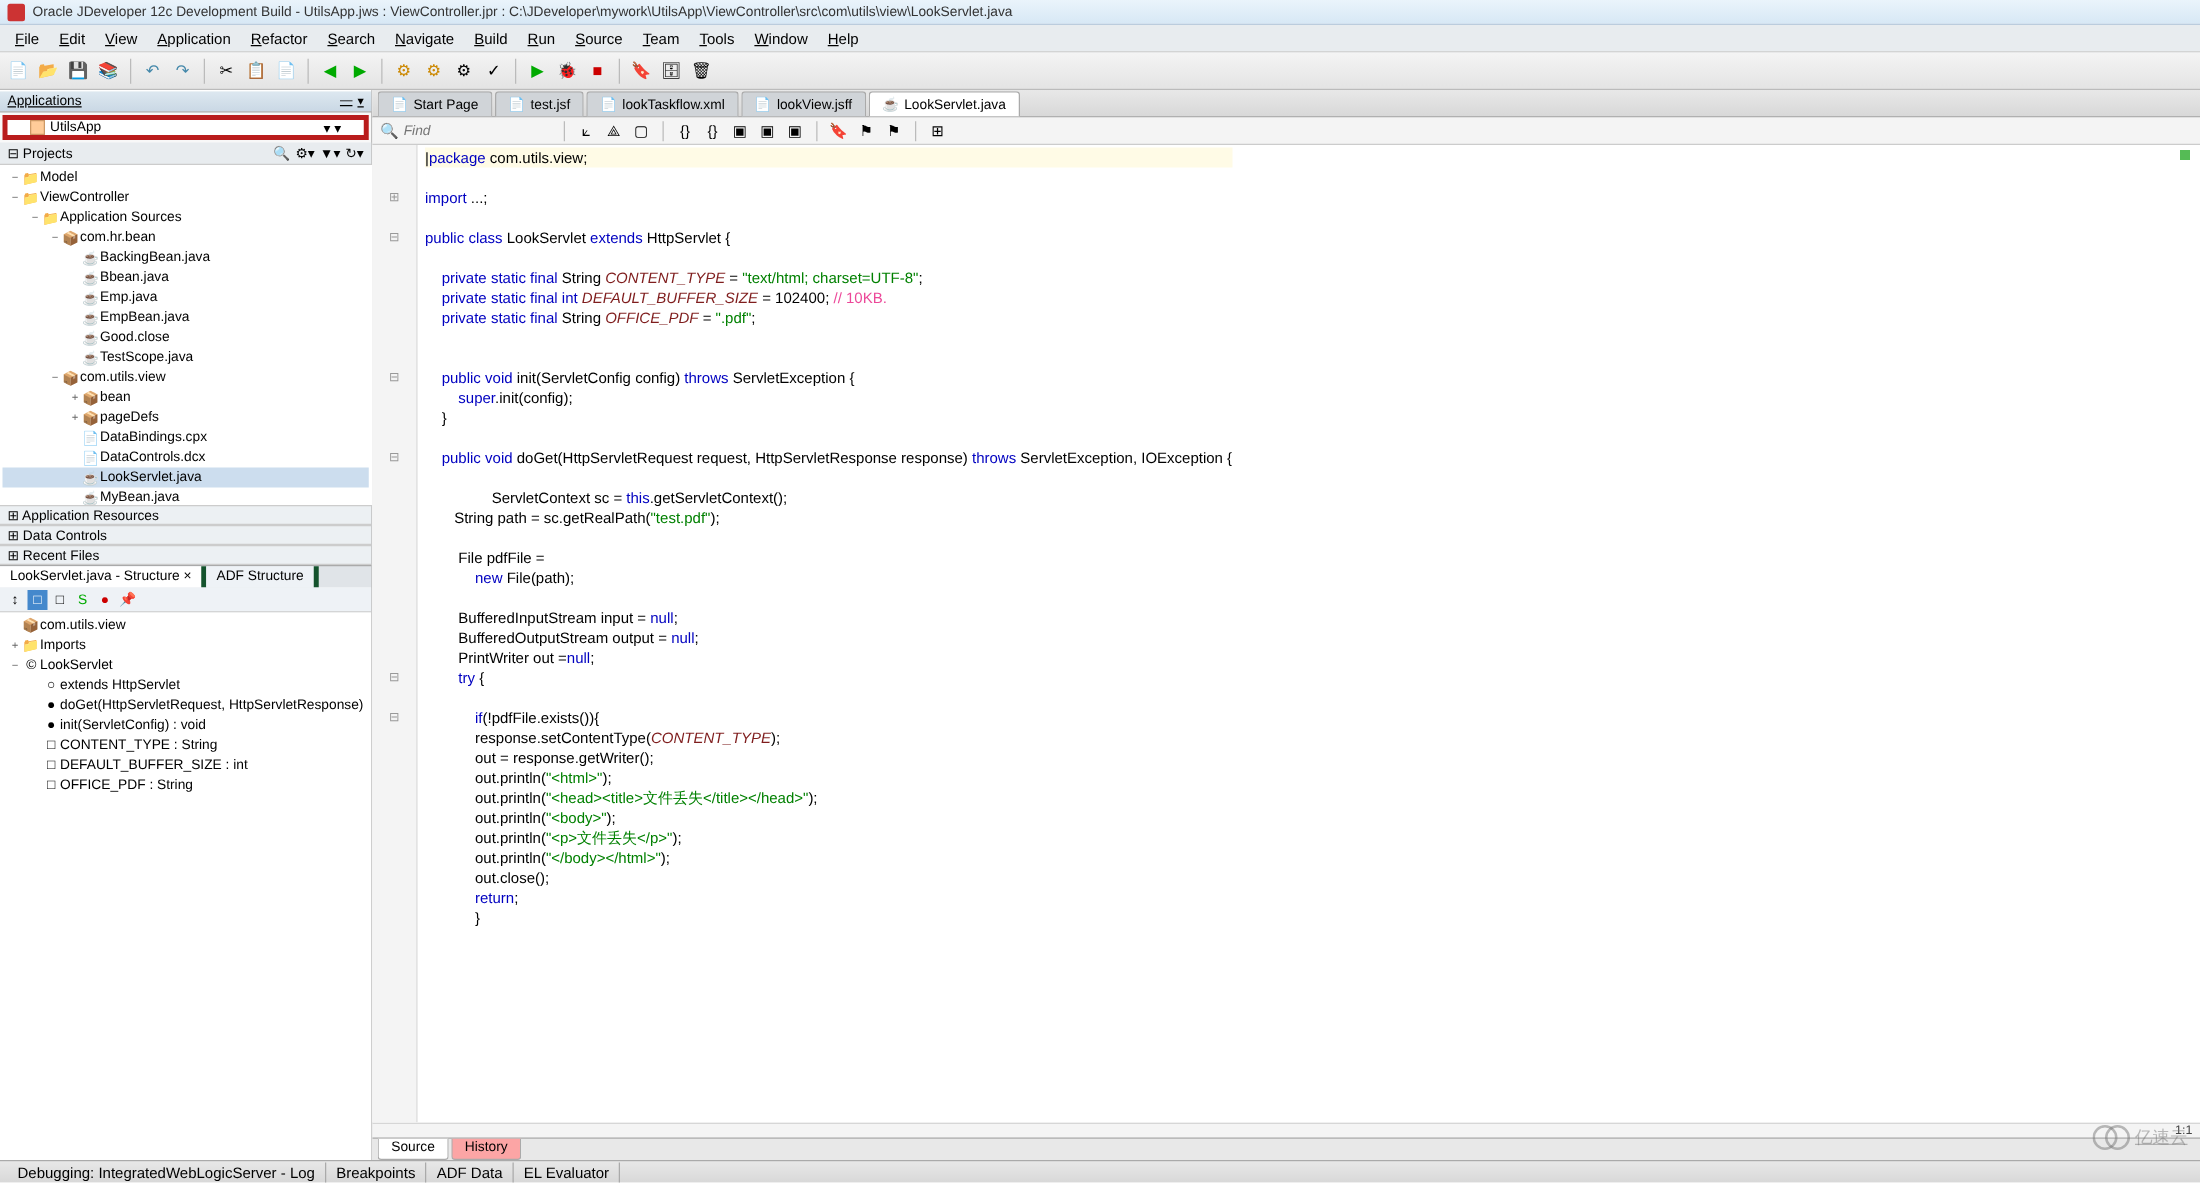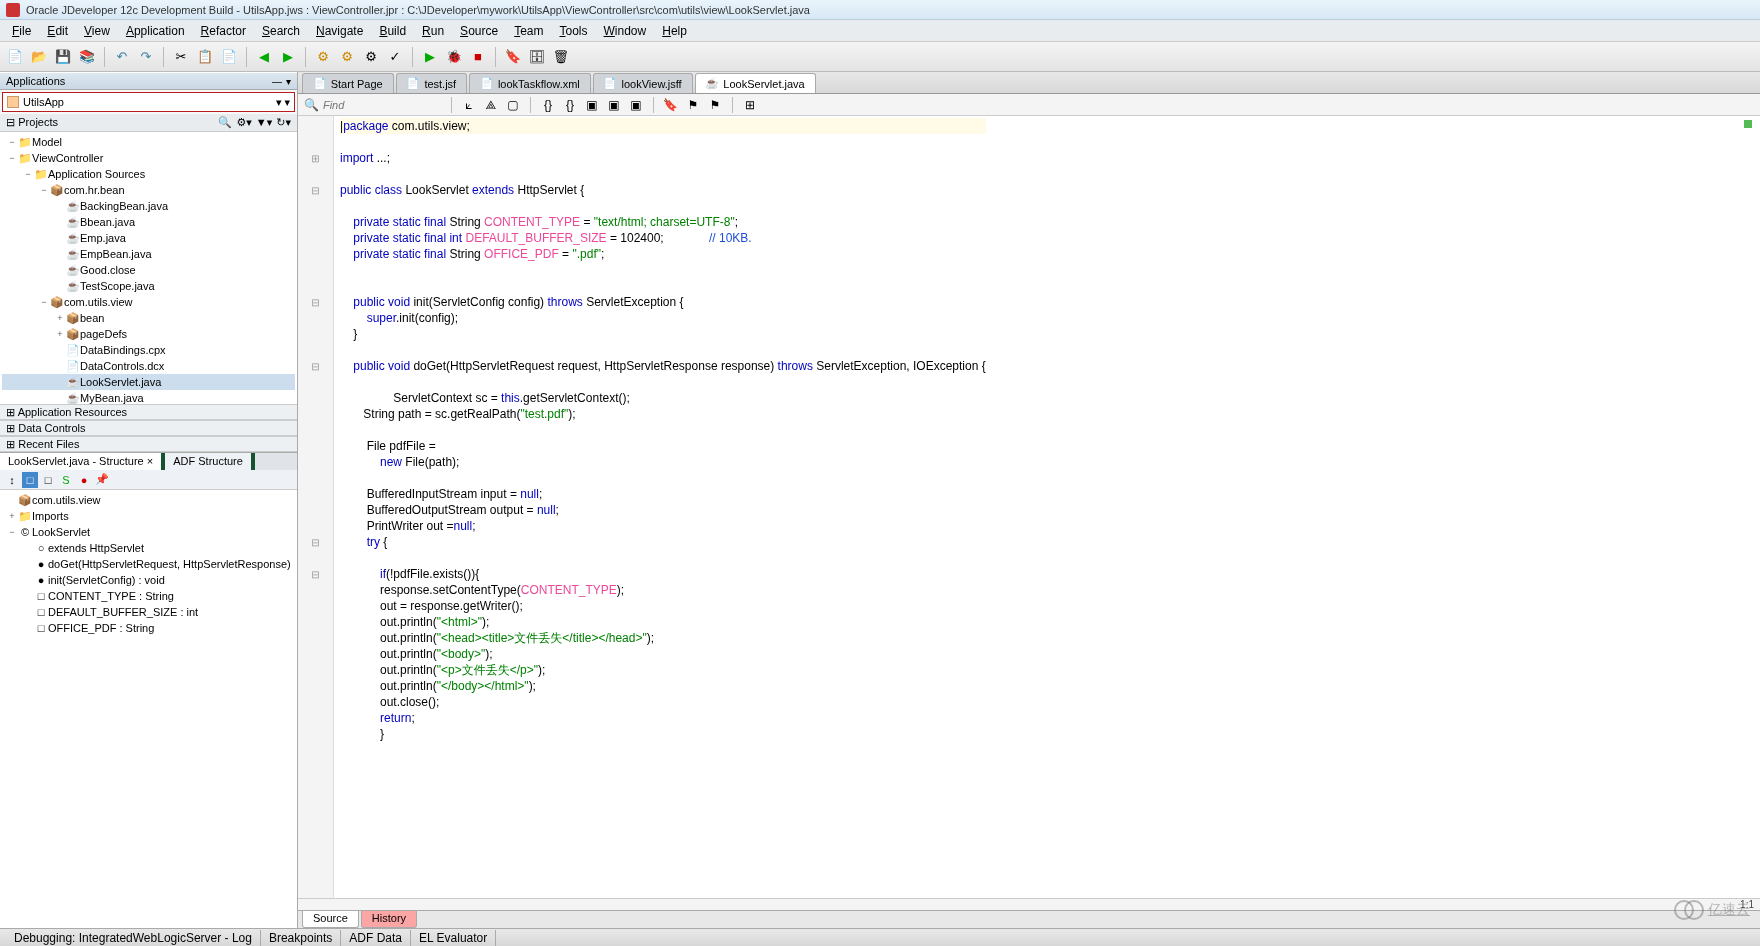--- a/index.html
+++ b/index.html
@@ -7,23 +7,23 @@
 .titlebar { height: 20px; background: linear-gradient(#eaf4fb, #d7e8f5); display: flex; align-items: center; padding: 0 6px; font-size: 11px; color: #333; border-bottom: 1px solid #bcd; }
 .titlebar .oracle-icon { width: 14px; height: 14px; background: #c33; border-radius: 2px; margin-right: 6px; }
 .menubar { height: 22px; background: #e8ecef; display: flex; align-items: center; padding: 0 4px; border-bottom: 1px solid #ccc; }
 .menubar span { padding: 2px 8px; cursor: pointer; font-size: 12px; }
 .menubar span u { text-decoration: underline; }
 .toolbar { height: 30px; background: linear-gradient(#f4f4f4,#e4e4e4); display: flex; align-items: center; padding: 0 4px; border-bottom: 1px solid #bbb; gap: 2px; }
 .toolbar .tb-btn { width: 22px; height: 22px; display: flex; align-items: center; justify-content: center; cursor: pointer; border-radius: 2px; font-size: 13px; }
 .toolbar .sep { width: 1px; height: 20px; background: #bbb; margin: 0 4px; }
 .workspace { display: flex; height: calc(100% - 90px); }
 .left-panel { width: 298px; display: flex; flex-direction: column; background: #f8f8f8; border-right: 1px solid #aaa; }
-.panel-hdr { height: 18px; background: linear-gradient(#dde8f0,#cad8e5); display: flex; align-items: center; padding: 0 6px; font-size: 11px; border-bottom: 1px solid #aaa; border-top: 1px solid #fff; justify-content: space-between; }
+.panel-hdr { height: 18px; background: linear-gradient(#dde8f0,#cad8e5); display: flex; align-items: center; padding: 0 6px; font-size: 11px; border-bottom: 1px solid #aaa; border-top: 1px solid #fff; justify-content: space-between; text-decoration: underline; }
 .panel-hdr .hdr-icons { display: flex; gap: 4px; font-size: 10px; }
-.combo { height: 20px; background: #fff; border: 1px solid #b91c1c; margin: 2px; display: flex; align-items: center; padding: 0 4px; font-size: 11px; }
+.combo { height: 20px; background: #fff; border: 4px solid #b91c1c; margin: 2px; display: flex; align-items: center; padding: 0 18px; font-size: 11px; }
 .combo .folder-ic { width: 12px; height: 12px; background: #fc9; border: 1px solid #c96; margin-right: 4px; }
 .combo .dd { margin-left: auto; }
 .proj-hdr { height: 18px; background: #e8ecef; display: flex; align-items: center; padding: 0 6px; font-size: 11px; border-bottom: 1px solid #ccc; justify-content: space-between; text-align: center; }
 .proj-hdr .icons { display: flex; gap: 4px; font-size: 11px; }
 .tree { flex: 1; overflow: auto; background: #fff; padding: 2px; font-size: 11px; }
 .tree-node { display: flex; align-items: center; height: 16px; white-space: nowrap; cursor: pointer; }
 .tree-node.selected { background: #cde; }
 .exp { width: 12px; text-align: center; font-size: 9px; color: #666; }
 .nic { width: 14px; text-align: center; font-size: 11px; }
 .sub-hdr { height: 16px; background: #ecf0f3; border-top: 1px solid #ccc; border-bottom: 1px solid #ccc; padding: 0 6px; font-size: 11px; display: flex; align-items: center; }
@@ -40,21 +40,21 @@
 .find-bar .search-ic { color: #888; }
 .find-bar input { border: none; outline: none; font-size: 11px; font-style: italic; color: #888; background: transparent; width: 120px; }
 .find-bar .eb-sep { width: 1px; height: 16px; background: #bbb; margin: 0 4px; }
 .find-bar .eb-btn { width: 18px; height: 18px; font-size: 12px; display: flex; align-items: center; justify-content: center; cursor: pointer; }
 .code-area { flex: 1; display: flex; overflow: hidden; background: #fff; position: relative; }
 .gutter { width: 36px; background: #f4f4f4; border-right: 1px solid #ddd; font-size: 10px; font-family: monospace; padding-top: 2px; }
 .gut-line { height: 16px; display: flex; align-items: center; justify-content: center; color: #999; }
 .code { font-family: "Courier New", monospace; font-size: 12px; padding: 2px 6px; white-space: pre; }
 .code-line { height: 16px; line-height: 16px; }
 .hl-line { background: #fffbe6; }
-.kw { color: #0000c0; } .str { color: #008000; } .cmt { color: #1d4ed8; margin-left: 42px; } .fld { color: #ec4899; }
+.kw { color: #0000c0; } .str { color: #008000; } .cmt { color: #ec4899; } .fld { color: #7f1d1d; font-style: italic; }
 .editor-bottom-tabs { height: 18px; background: #e8e8e8; display: flex; border-top: 1px solid #aaa; padding-left: 4px; }
 .ebt { padding: 1px 10px; font-size: 11px; border: 1px solid #aaa; background: #fff; margin-right: 2px; border-radius: 0 0 3px 3px; border-top: none; }
 .ebt.inactive { background: #fca5a5; }
 .statusbar { height: 18px; background: linear-gradient(#e8e8e8,#d8d8d8); display: flex; align-items: center; padding: 0 6px; font-size: 11px; border-top: 1px solid #aaa; justify-content: space-between; }
 .status-tabs { display: flex; gap: 0; }
 .status-tab { padding: 1px 8px; border-right: 1px solid #aaa; font-size: 12px; }
 .cursor-pos { font-size: 10px; color: #444; }
 .watermark { position: fixed; right: 10px; bottom: 26px; color: rgba(120,120,120,0.5); font-size: 14px; display: flex; align-items: center; gap: 4px; pointer-events: none; text-decoration: underline; }
 .watermark .wm-ic { width: 20px; height: 20px; border: 2px solid rgba(120,120,120,0.5); border-radius: 50%; }
 </style>

